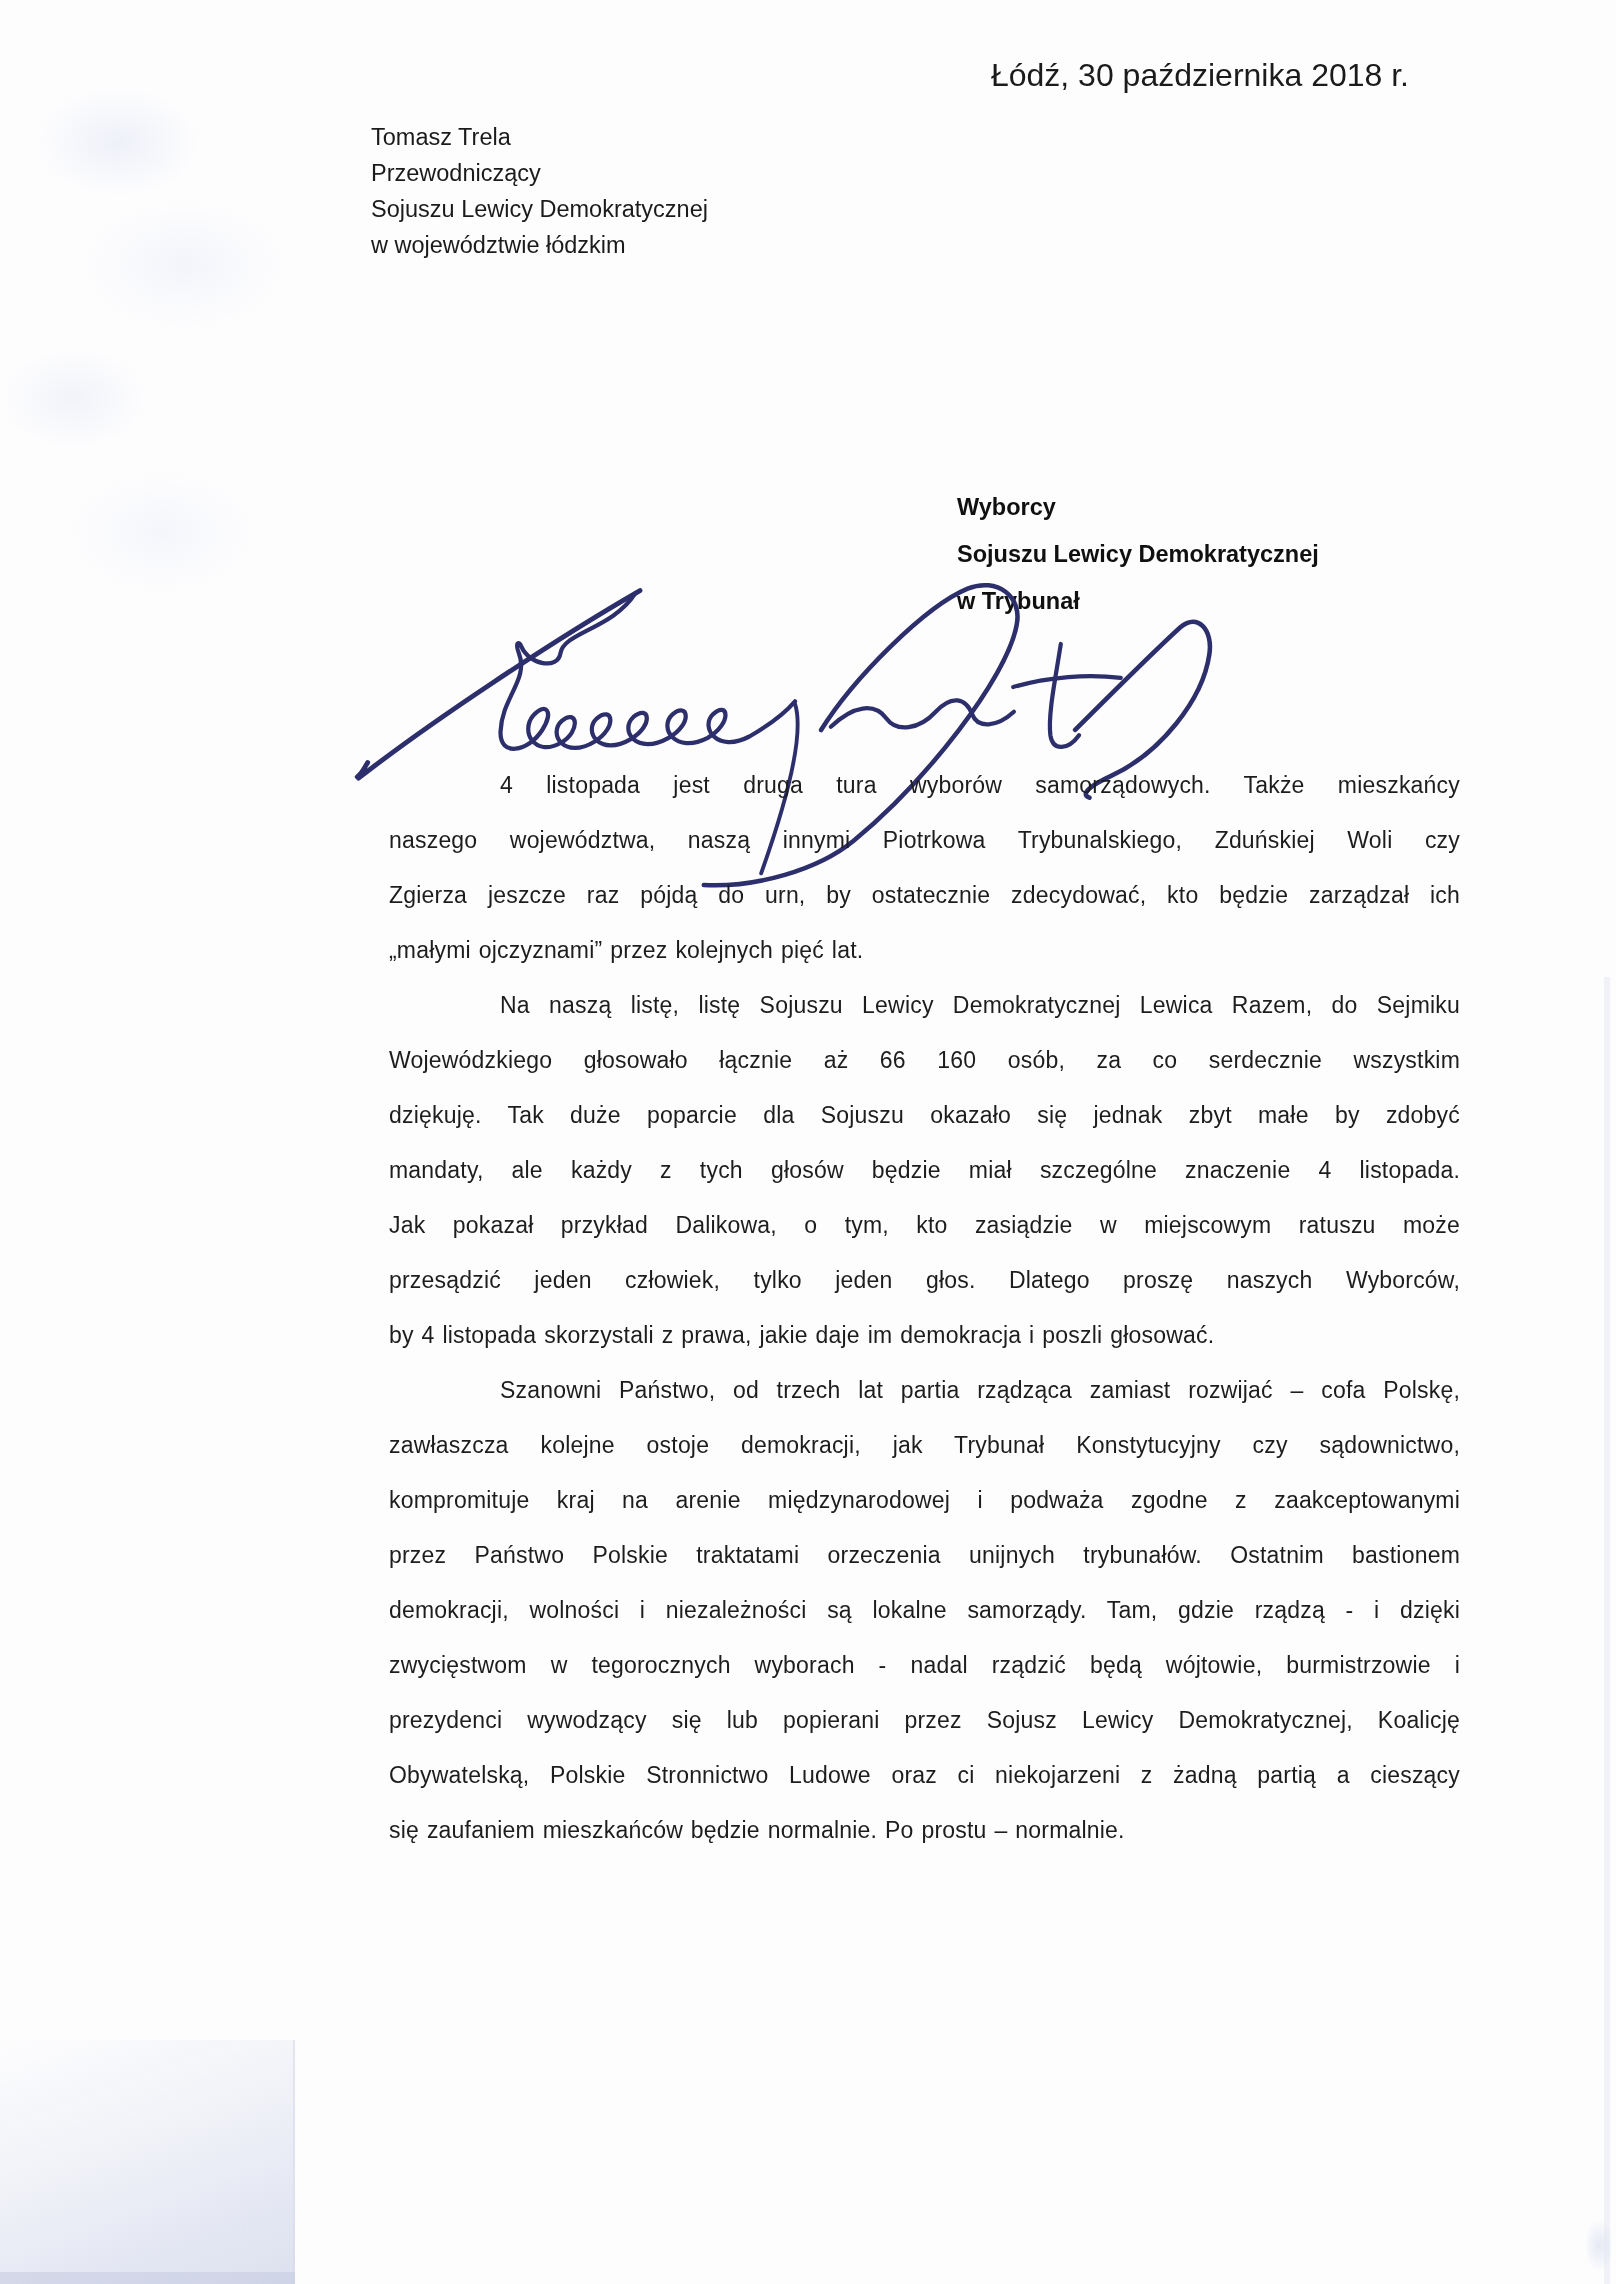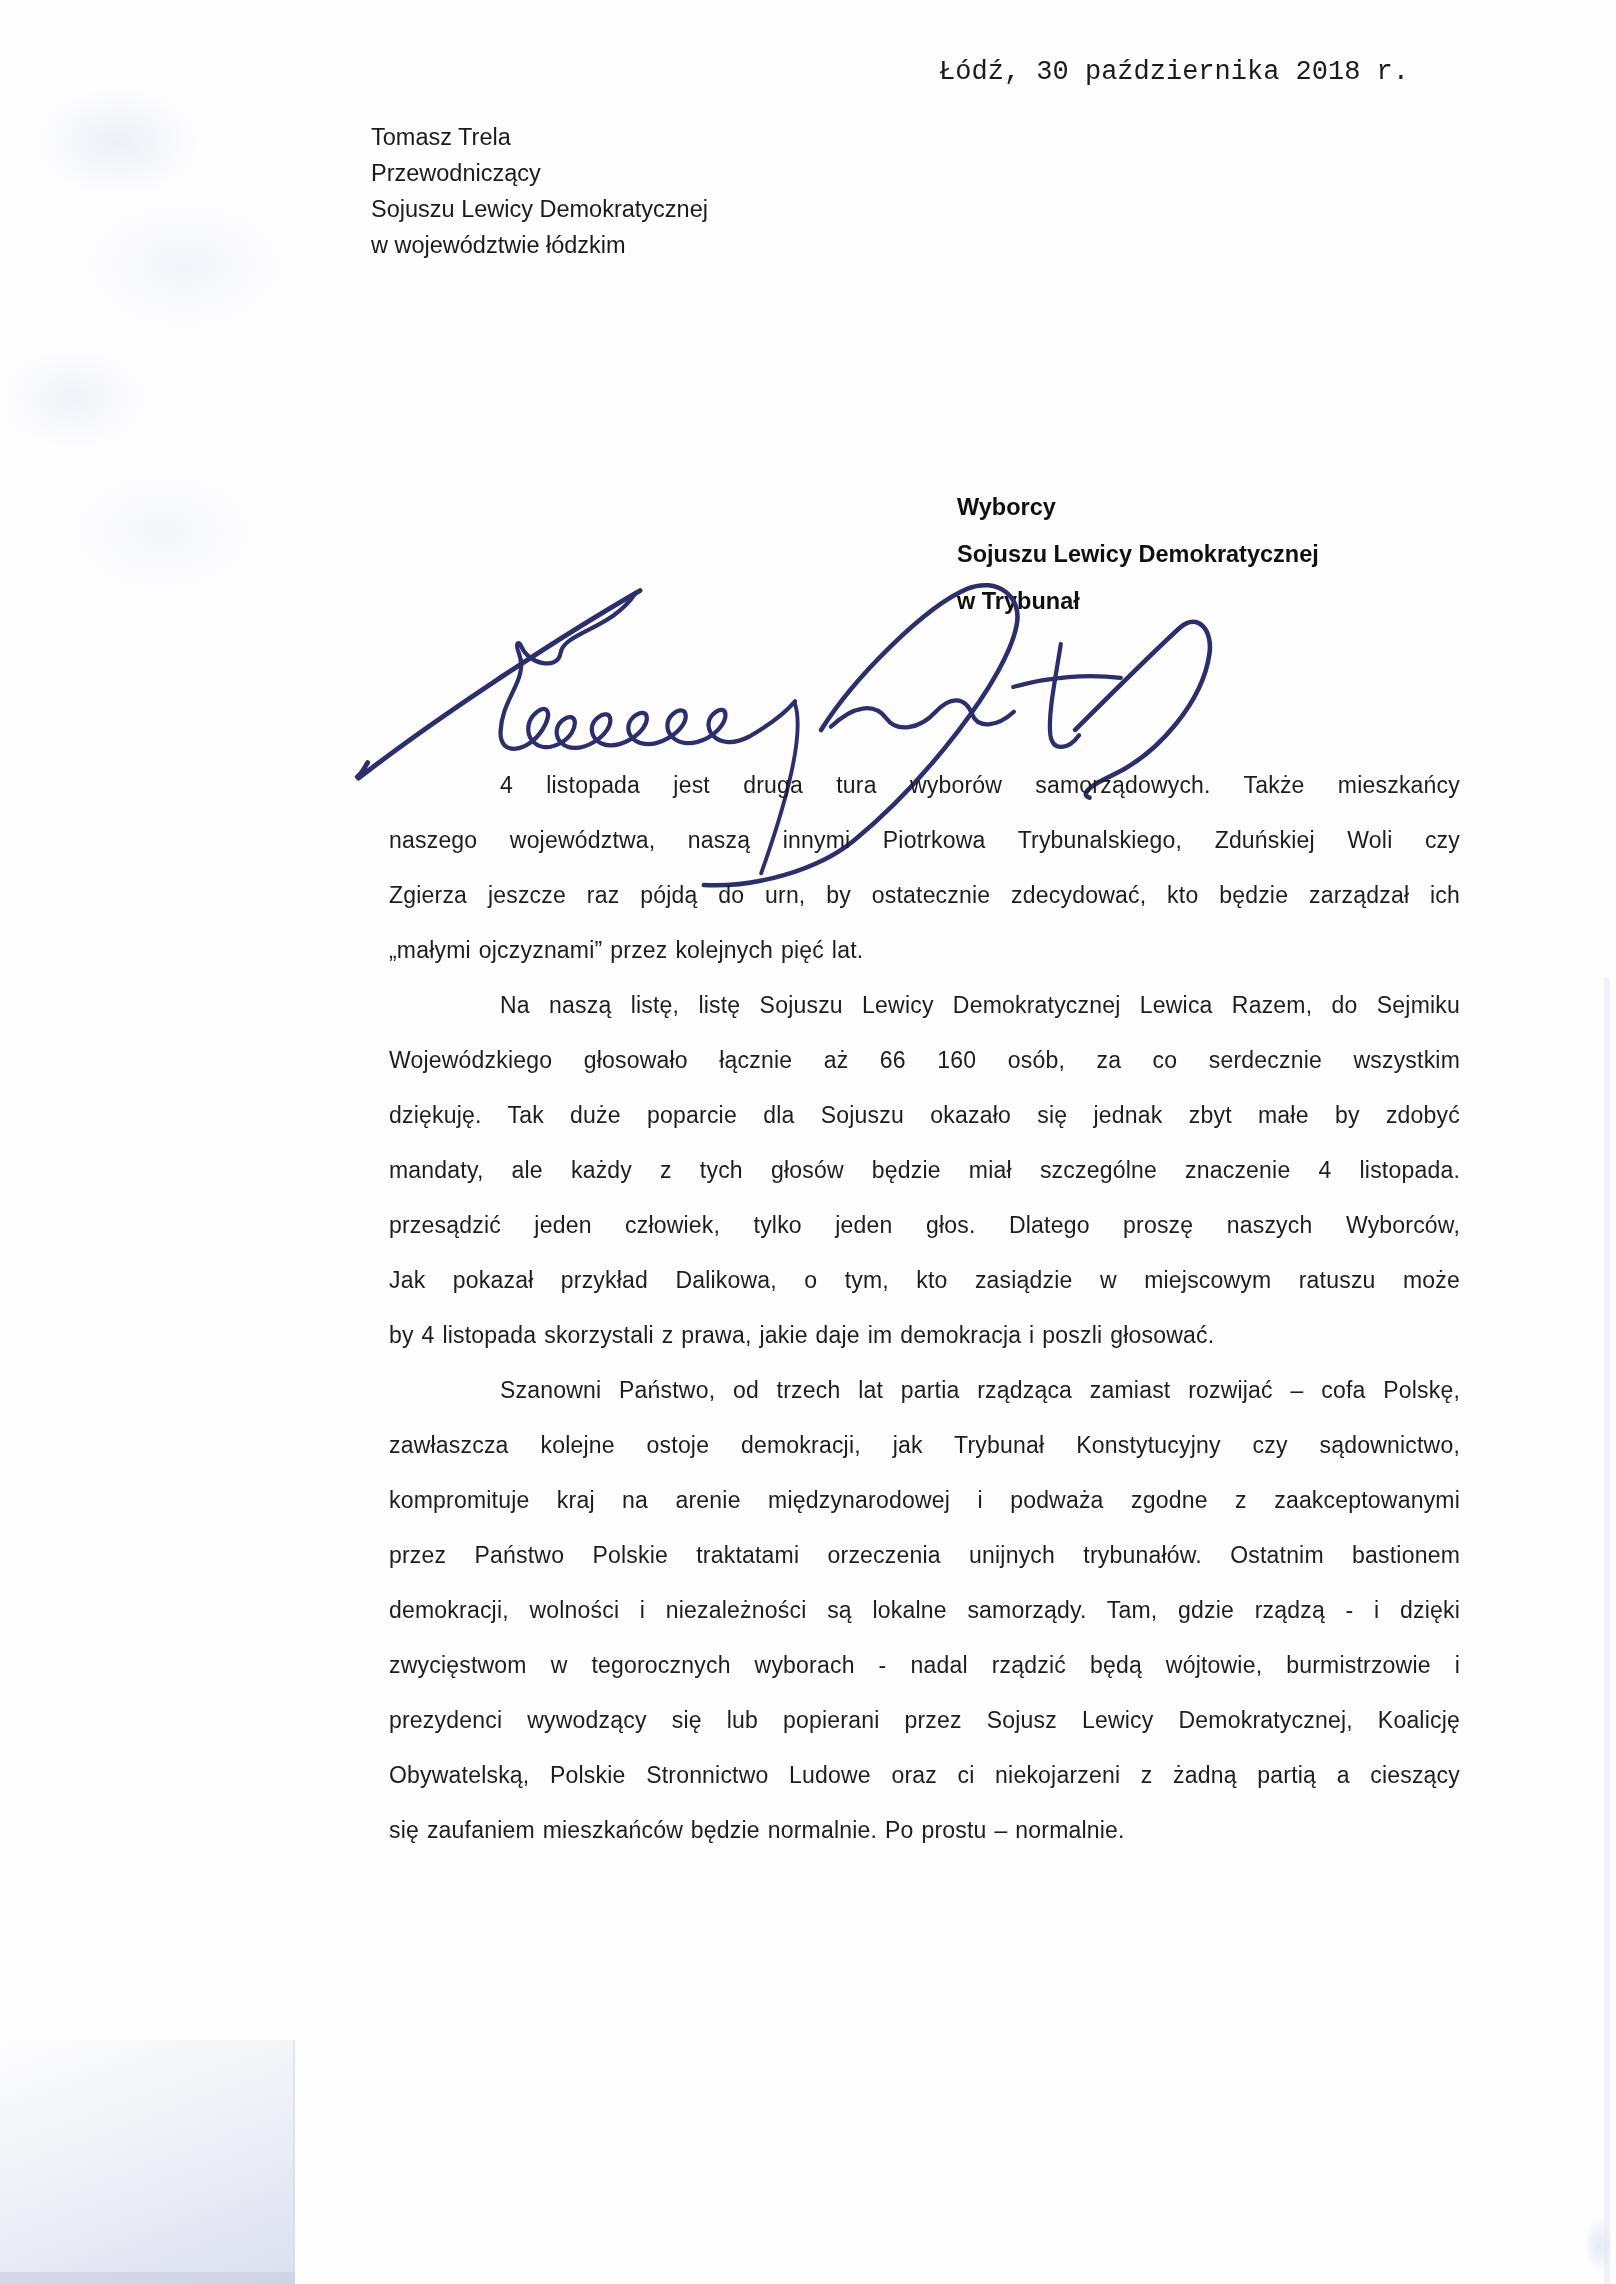--- a/index.html
+++ b/index.html
@@ -41,24 +41,23 @@
   }
   .art-right-bottom {
     left: 1587px; top: 2216px; width: 23.5px; height: 59px;
     background: radial-gradient(19.5px 33px at 50% 50%, rgba(214,219,238,0.6), rgba(214,219,238,0) 80%);
   }
   
   .dateline {
     position: absolute;
     top: 57px;
     right: 207px;
-    font-size: 27px;
+    font-size: 32px;
     white-space: nowrap;
     color: #1b1b1b;
-    font-family: Liberation Mono, monospace;
   }
   .sender {
     position: absolute;
     left: 362px;
     top: 119px;
     font-size: 23.5px;
     line-height: 36px;
     color: #1b1b1b;
     margin-left: 9px;
   }
@@ -179,22 +178,22 @@
       <span class="ln f" style="display:block">4 listopada jest druga tura wyborów samorządowych. Także mieszkańcy</span>
       <span class="ln" style="display:block">naszego województwa, naszą innymi Piotrkowa Trybunalskiego, Zduńskiej Woli czy</span>
       <span class="ln" style="display:block">Zgierza jeszcze raz pójdą do urn, by ostatecznie zdecydować, kto będzie zarządzał ich</span>
       <span class="ln L" style="display:block">„małymi ojczyznami” przez kolejnych pięć lat.</span>
     </p>
     <p>
       <span class="ln f" style="display:block">Na naszą listę, listę Sojuszu Lewicy Demokratycznej Lewica Razem, do Sejmiku</span>
       <span class="ln" style="display:block">Wojewódzkiego głosowało łącznie aż 66 160 osób, za co serdecznie wszystkim</span>
       <span class="ln" style="display:block">dziękuję. Tak duże poparcie dla Sojuszu okazało się jednak zbyt małe by zdobyć</span>
       <span class="ln" style="display:block">mandaty, ale każdy z tych głosów będzie miał szczególne znaczenie 4 listopada.</span>
+      <span class="ln" style="display:block">Jak pokazał przykład Dalikowa, o tym, kto zasiądzie w miejscowym ratuszu może</span>
       <span class="ln" style="display:block">przesądzić jeden człowiek, tylko jeden głos. Dlatego proszę naszych Wyborców,</span>
-      <span class="ln" style="display:block">Jak pokazał przykład Dalikowa, o tym, kto zasiądzie w miejscowym ratuszu może</span>
       <span class="ln L" style="display:block">by 4 listopada skorzystali z prawa, jakie daje im demokracja i poszli głosować.</span>
     </p>
     <p>
       <span class="ln f" style="display:block">Szanowni Państwo, od trzech lat partia rządząca zamiast rozwijać – cofa Polskę,</span>
       <span class="ln" style="display:block">zawłaszcza kolejne ostoje demokracji, jak Trybunał Konstytucyjny czy sądownictwo,</span>
       <span class="ln" style="display:block">kompromituje kraj na arenie międzynarodowej i podważa zgodne z zaakceptowanymi</span>
       <span class="ln" style="display:block">przez Państwo Polskie traktatami orzeczenia unijnych trybunałów. Ostatnim bastionem</span>
       <span class="ln" style="display:block">demokracji, wolności i niezależności są lokalne samorządy. Tam, gdzie rządzą - i dzięki</span>
       <span class="ln" style="display:block">zwycięstwom w tegorocznych wyborach - nadal rządzić będą wójtowie, burmistrzowie i</span>
       <span class="ln" style="display:block">prezydenci wywodzący się lub popierani przez Sojusz Lewicy Demokratycznej, Koalicję</span>

